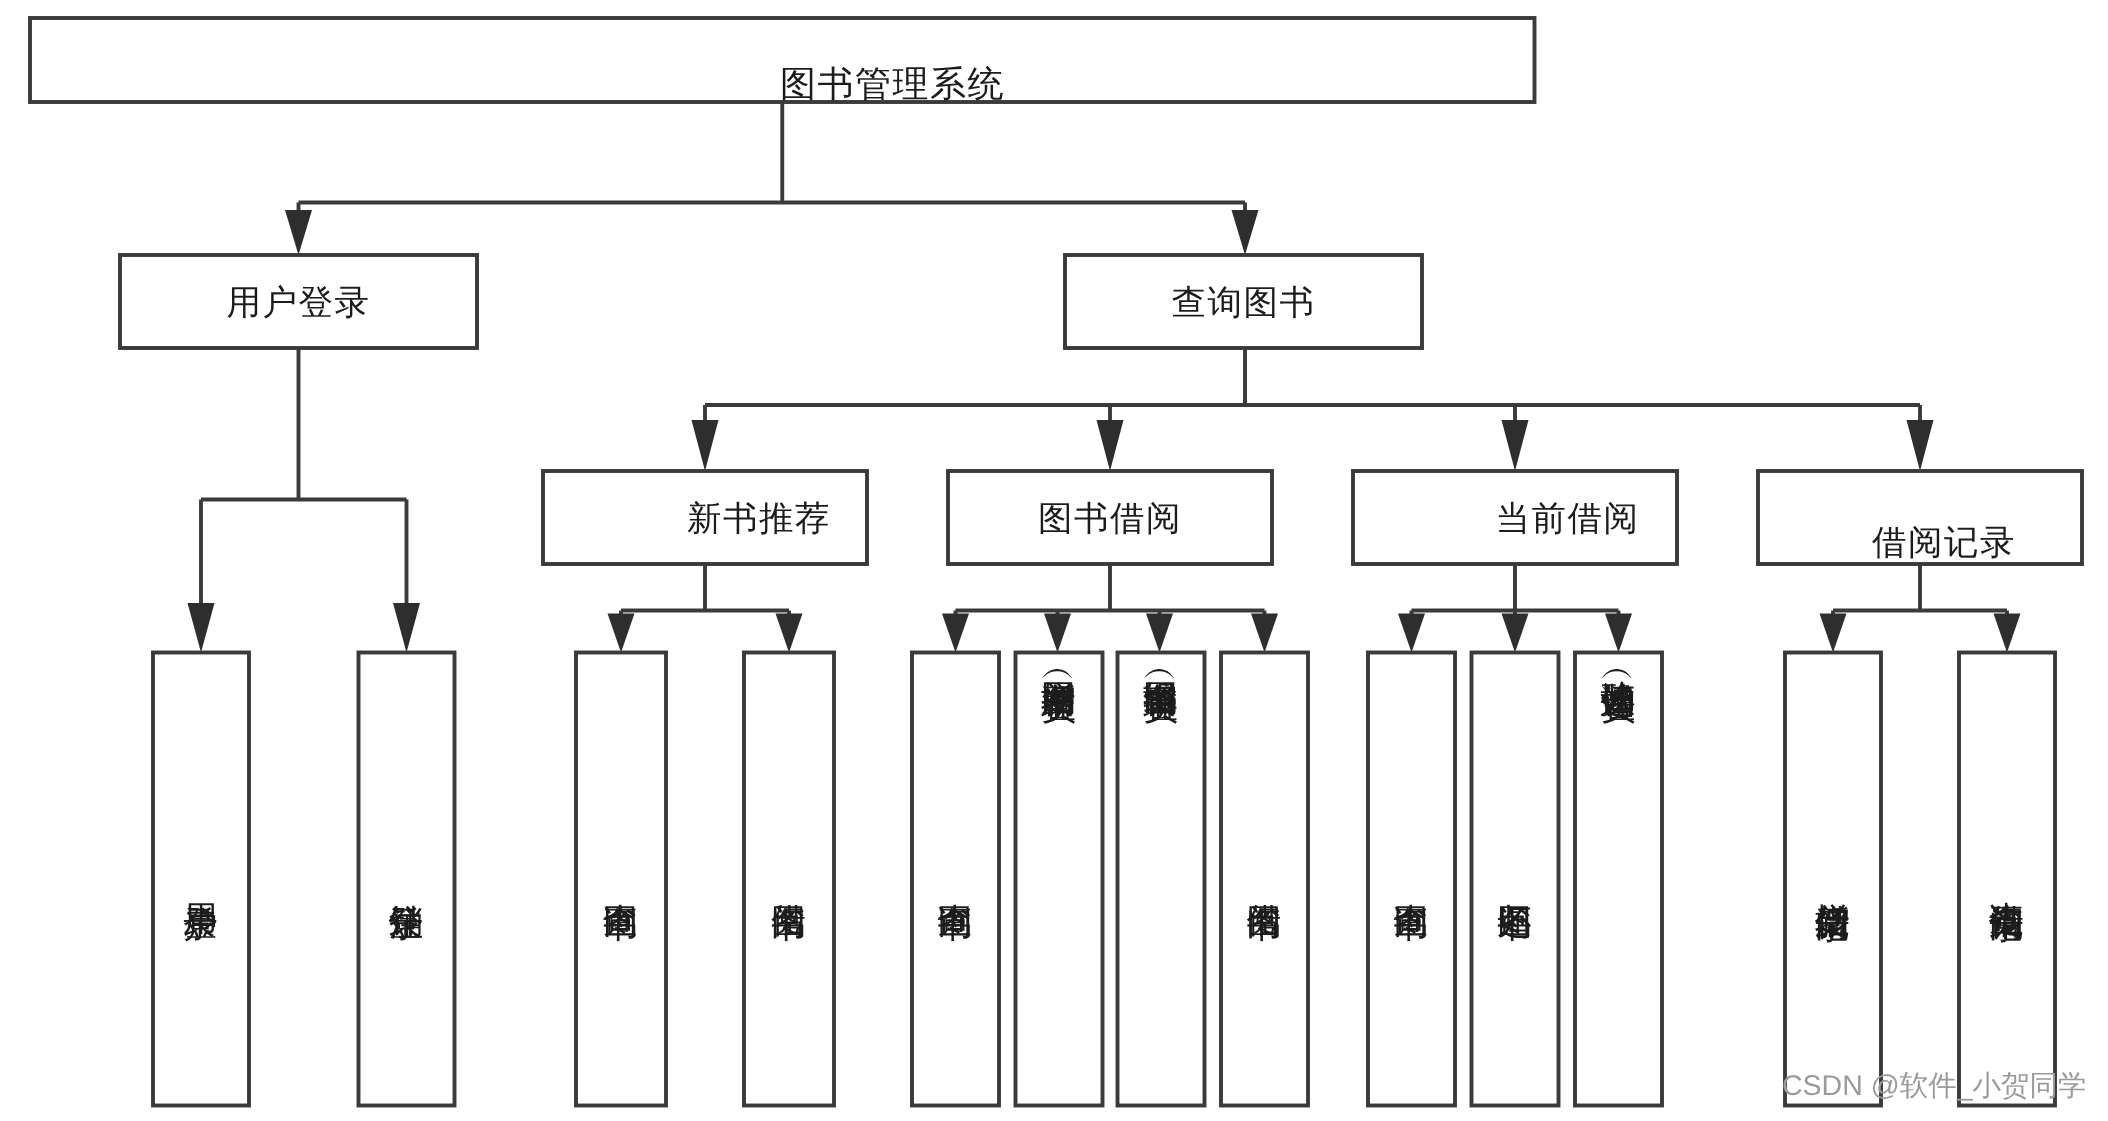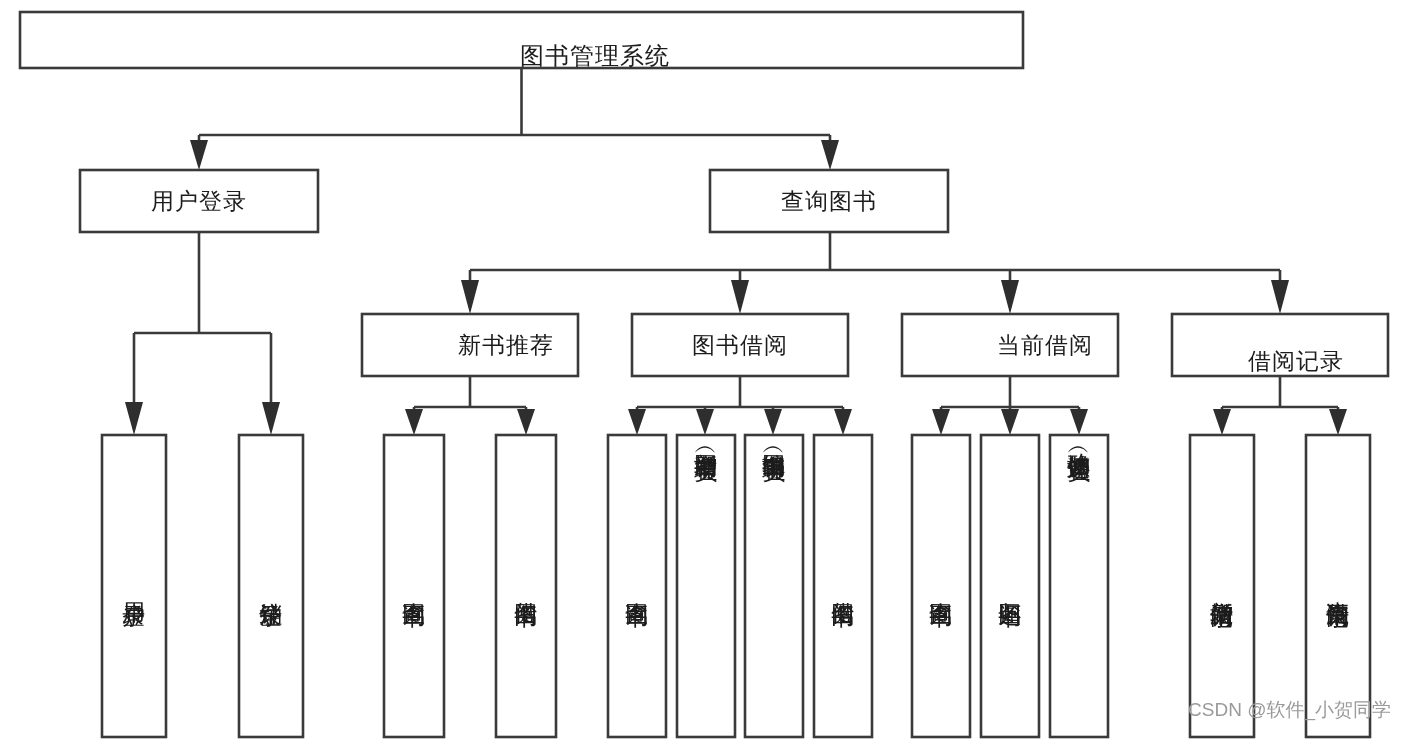--- a/index.html
+++ b/index.html
@@ -72,21 +72,21 @@
     color: #1c1c1c;
     letter-spacing: 1px;
     white-space: nowrap;
   }
   .root-text {
     font-size: 24px;
   }
   #watermark {
     position: absolute;
     right: 14px;
-    bottom: 24px;
+    bottom: 10px;
     font-family: "Liberation Sans", "DejaVu Sans", sans-serif;
     font-size: 19px;
     color: #9a9a9a;
     white-space: nowrap;
     pointer-events: none;
     text-align: center;
   }
 </style>
 </head>
 <body>

